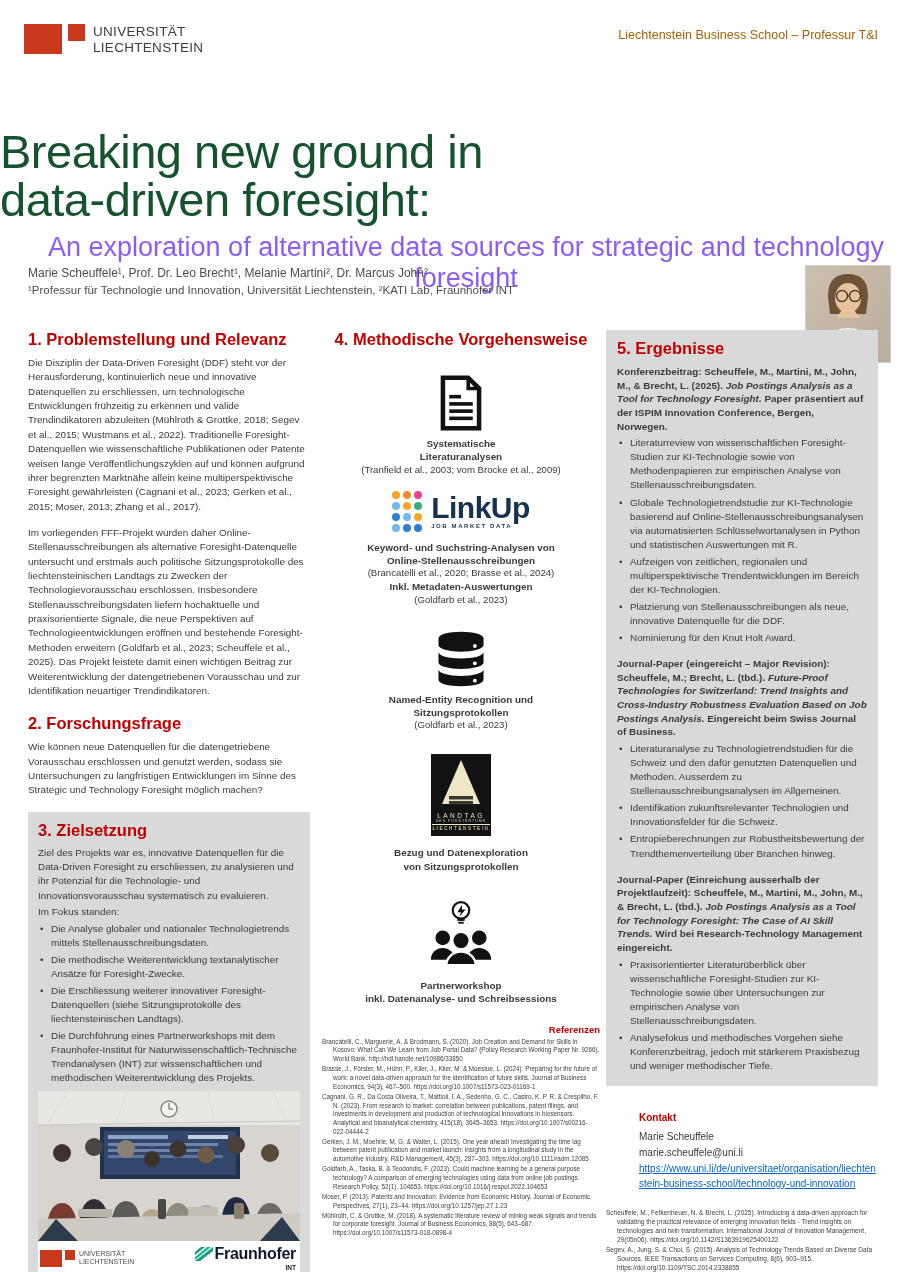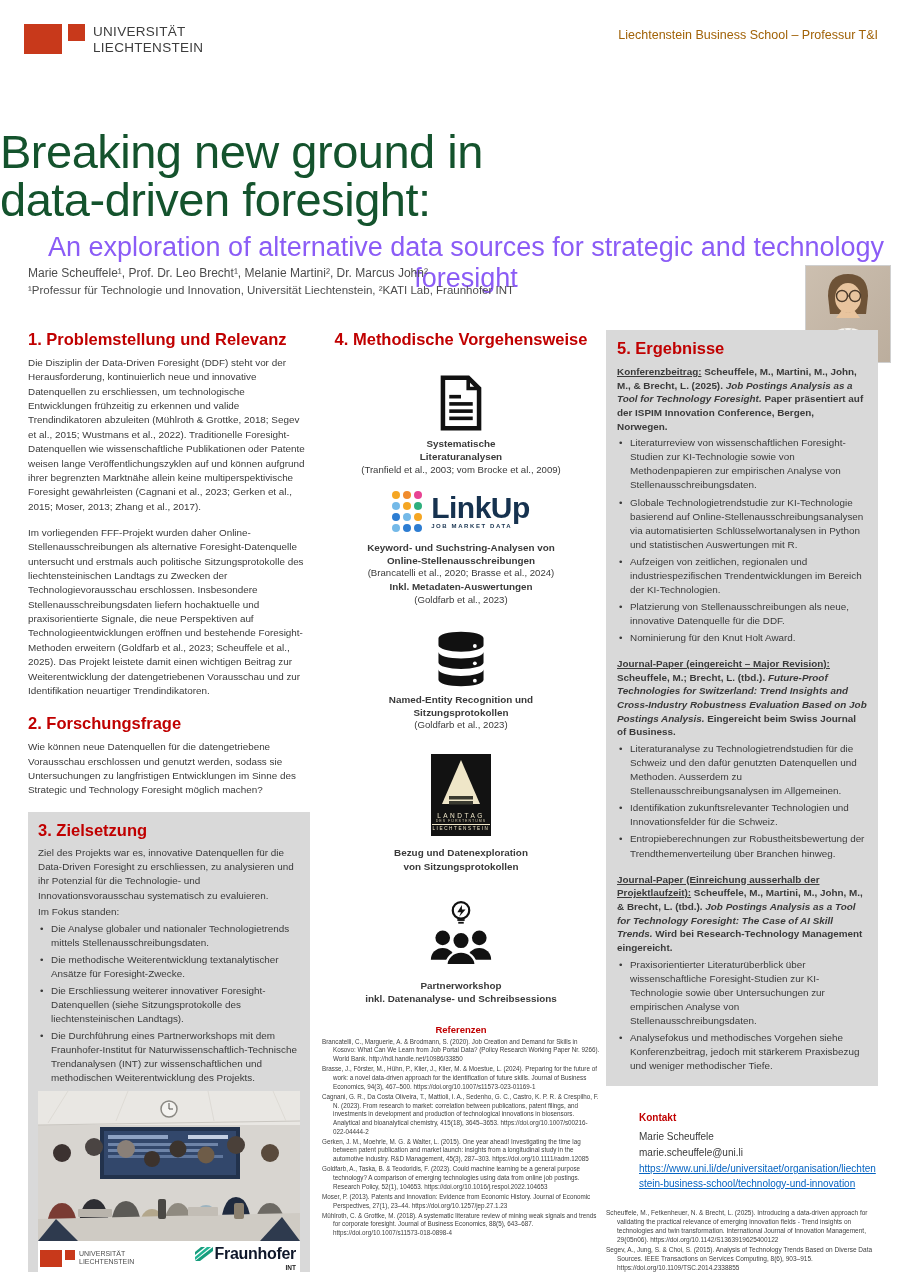--- a/index.html
+++ b/index.html
@@ -61,26 +61,26 @@
   .lu-grid{display:grid;grid-template-columns:repeat(3,9px);grid-auto-rows:9px;gap:2px;margin-right:8px;}
   .lu-dot{width:8px;height:8px;border-radius:50%;}
   .lu-text{text-align:left;}
   .lu-name{font-size:30px;font-weight:bold;color:#16324f;line-height:.9;letter-spacing:-.5px;}
   .lu-tag{font-size:6px;font-weight:bold;color:#16324f;letter-spacing:1.6px;margin-top:2px;}
   .landtag{width:60px;height:82px;background:#121212;margin:0 auto;display:flex;flex-direction:column;align-items:center;padding-top:4px;box-sizing:border-box;}
   .lt-l1{font-size:6.5px;color:#efe6c8;letter-spacing:2.5px;margin-top:2px;}
   .lt-l2{font-size:3.6px;color:#cfc6a8;letter-spacing:1px;}
   .lt-l3{font-size:4.6px;color:#efe6c8;letter-spacing:1.6px;border-top:1px solid #efe6c8;margin-top:1px;padding-top:1px;}
   .col2 .refs{font-size:6.3px;text-align:left;color:#404040;}
-  .col2 .red-sub{text-align:center;}
+  .col2 .red-sub{text-align:right;}
 
   
   .res-box{background:#d9d9d9;padding:9px 11px 10px 11px;}
   .pub{font-size:9.9px;font-weight:bold;line-height:1.38;margin:0 0 3px 0;}
-  .pub .u{text-decoration:underline;}
+  .pub .u{}
   .pub .i{font-style:italic;}
   .res-box ul.blt{margin-bottom:10px;}
   .kontakt{margin-top:26px;margin-left:33px;}
   .kontakt .red-sub{font-size:10px;margin-bottom:6px;}
   .k-line{font-size:10px;line-height:1.55;margin:0;}
   .k-link{font-size:10px;line-height:1.45;color:#0563c1;text-decoration:underline;display:block;margin-top:2px;word-break:break-all;}
   .col3 .refs{font-size:6.5px;color:#404040;margin-top:18px;}
 </style>
 </head>
 <body>
@@ -324,21 +324,21 @@
   </div>
 
   <div class="col3">
     <div class="res-box">
       <h2 class="sec-h">5. Ergebnisse</h2>
 
       <p class="pub"><span class="u">Konferenzbeitrag:</span><span> Scheuffele, M., Martini, M., John, M., &amp; Brecht, L. (2025). </span><span class="i">Job Postings Analysis as a Tool for Technology Foresight.</span><span> Paper präsentiert auf der ISPIM Innovation Conference, Bergen, Norwegen.</span></p>
       <ul class="blt">
           <li>Literaturreview von wissenschaftlichen Foresight-Studien zur KI-Technologie sowie von Methodenpapieren zur empirischen Analyse von Stellenausschreibungsdaten.</li>
           <li>Globale Technologietrendstudie zur KI-Technologie basierend auf Online-Stellenausschreibungsanalysen via automatisierten Schlüsselwortanalysen in Python und statistischen Auswertungen mit R.</li>
-          <li>Aufzeigen von zeitlichen, regionalen und industriespezifischen Trendentwicklungen im Bereich der KI-Technologien.</li>
+          <li>Aufzeigen von zeitlichen, regionalen und multiperspektivische Trendentwicklungen im Bereich der KI-Technologien.</li>
           <li>Platzierung von Stellenausschreibungen als neue, innovative Datenquelle für die DDF.</li>
           <li>Nominierung für den Knut Holt Award.</li>
         </ul>
 
       <p class="pub" style="margin-top:12px;"><span class="u">Journal-Paper (eingereicht – Major Revision):</span><span> Scheuffele, M.; Brecht, L. (tbd.). </span><span class="i">Future-Proof Technologies for Switzerland: Trend Insights and Cross-Industry Robustness Evaluation Based on Job Postings Analysis.</span><span> Eingereicht beim Swiss Journal of Business.</span></p>
       <ul class="blt">
           <li>Literaturanalyse zu Technologietrendstudien für die Schweiz und den dafür genutzten Datenquellen und Methoden. Ausserdem zu Stellenausschreibungsanalysen im Allgemeinen.</li>
           <li>Identifikation zukunftsrelevanter Technologien und Innovationsfelder für die Schweiz.</li>
           <li>Entropieberechnungen zur Robustheitsbewertung der Trendthemenverteilung über Branchen hinweg.</li>
         </ul>

